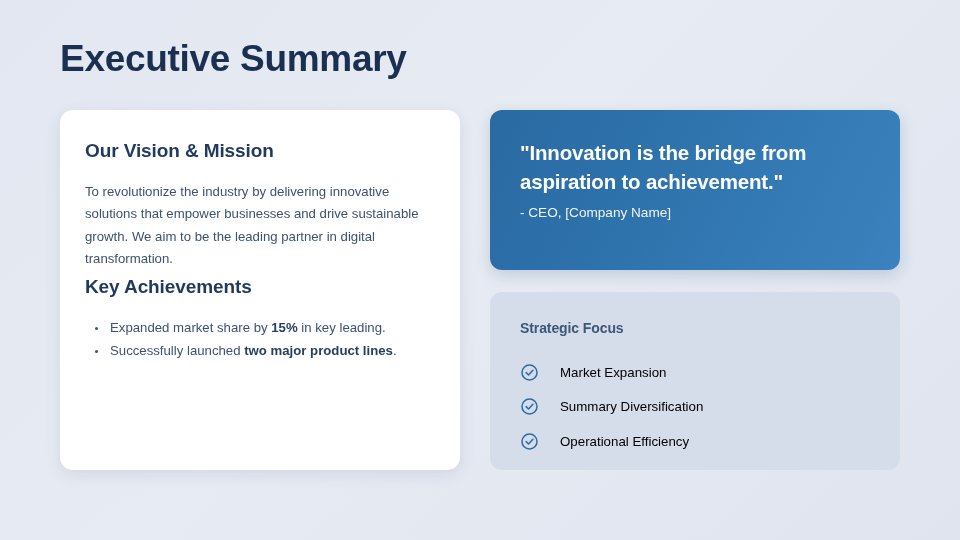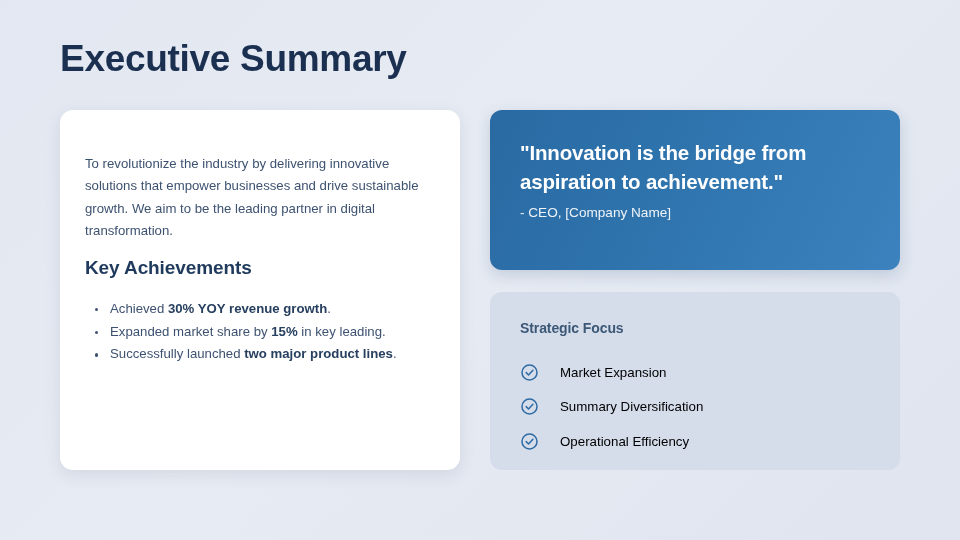--- a/index.html
+++ b/index.html
@@ -73,21 +73,21 @@
 
   .body-text {
     margin-top: 17px;
     font-size: 13.2px;
     line-height: 22.4px;
     color: #3d5270;
     width: 348px;
   }
 
   .heading-achievements {
-    margin-top: 12px;
+    margin-top: 3px;
   }
 
   .bullet-list {
     margin-top: 17px;
     list-style: none;
     padding-left: 0;
   }
 
   .bullet-list li {
     position: relative;
@@ -185,29 +185,27 @@
 </head>
 <body>
 
 <div class="slide">
 
   <div class="page-title">Executive Summary</div>
 
   <div class="left-col">
     <div class="card-white">
 
+      <div class="card-heading heading-vision">Our Vision &amp; Mission</div>
 
       <p class="body-text">To revolutionize the industry by delivering innovative solutions that empower businesses and drive sustainable growth. We aim to be the leading partner in digital transformation.</p>
 
       <div class="card-heading heading-achievements">Key Achievements</div>
 
       <ul class="bullet-list">
-        <li>
-          <span>Achieved </span><b>30% YOY revenue growth</b><span>.</span>
-        </li>
         <li>
           <span>Expanded market share by </span><b>15%</b><span> in key leading.</span>
         </li>
         <li>
           <span>Successfully launched </span><b>two major product lines</b><span>.</span>
         </li>
       </ul>
 
     </div>
   </div>

